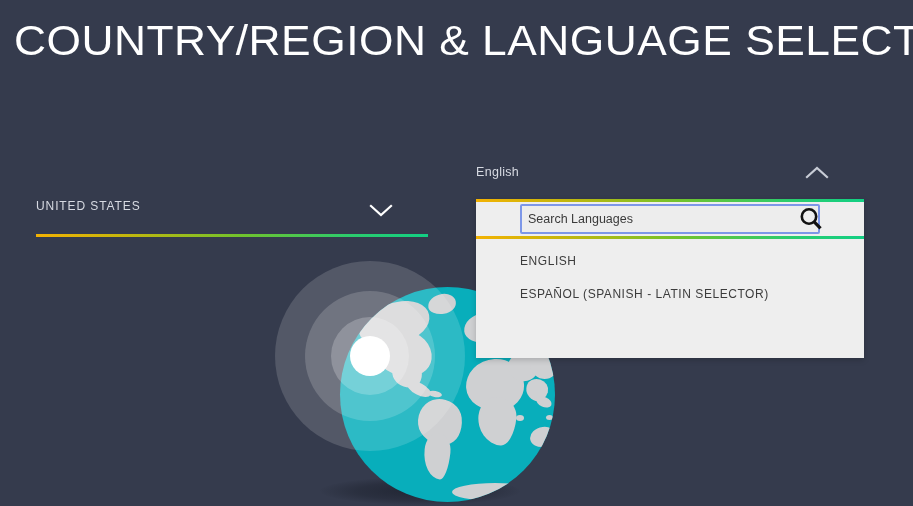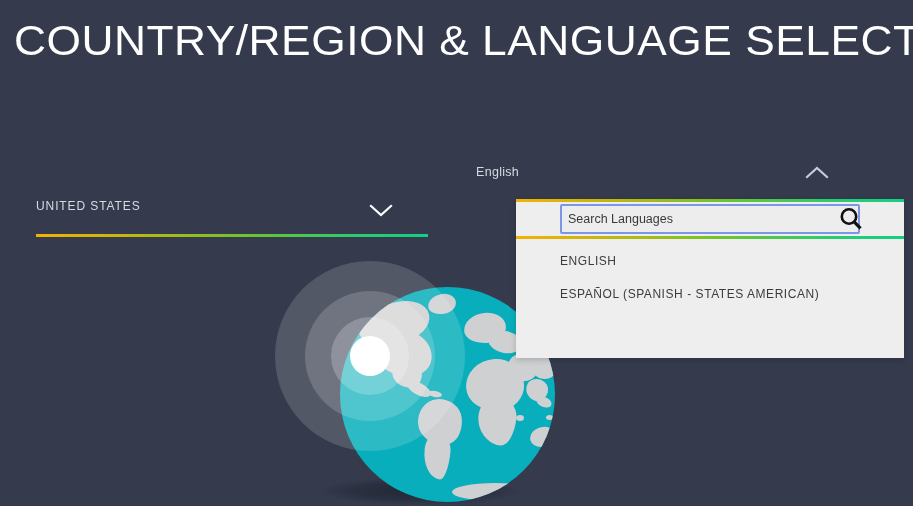--- a/index.html
+++ b/index.html
@@ -140,21 +140,20 @@
 
   
   .lang-panel {
     position: absolute;
     left: 476px;
     top: 199px;
     width: 388px;
     height: 159px;
     background: #eeeeee;
     box-shadow: 0 2px 6px rgba(0,0,0,0.18);
-    margin-left: 40px;
   }
   .panel-line-top {
     position: absolute;
     left: 0; top: 0;
     width: 388px; height: 3px;
   }
   .panel-line-mid {
     position: absolute;
     left: 0; top: 37px;
     width: 388px; height: 3px;
@@ -292,18 +291,18 @@
           <circle cx="11" cy="10.5" r="7.2" fill="none" stroke="#111111" stroke-width="2.6"></circle>
           <line x1="16.2" y1="15.8" x2="22.5" y2="22.4" stroke="#111111" stroke-width="3.2" stroke-linecap="butt"></line>
         </svg>
       </div>
     </div>
 
     <div class="grad-line panel-line-mid"></div>
 
     <div class="lang-list">
       <div class="lang-item">ENGLISH</div>
-      <div class="lang-item">ESPAÑOL (SPANISH - STATES AMERICAN)</div>
+      <div class="lang-item">ESPAÑOL (SPANISH - LATIN SELECTOR)</div>
     </div>
 
   </div>
 
 </div>
 
 </body></html>

